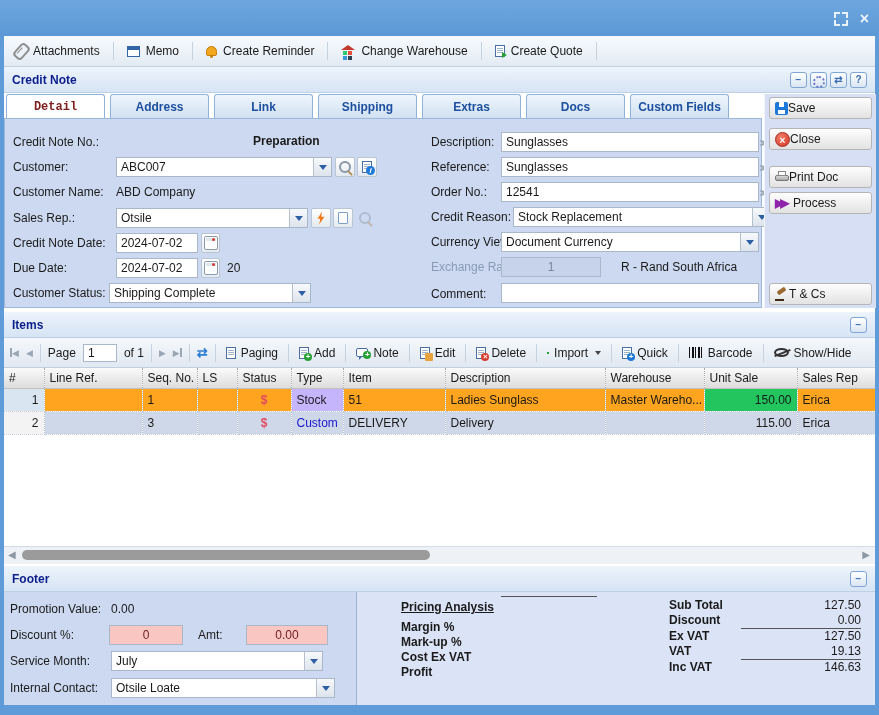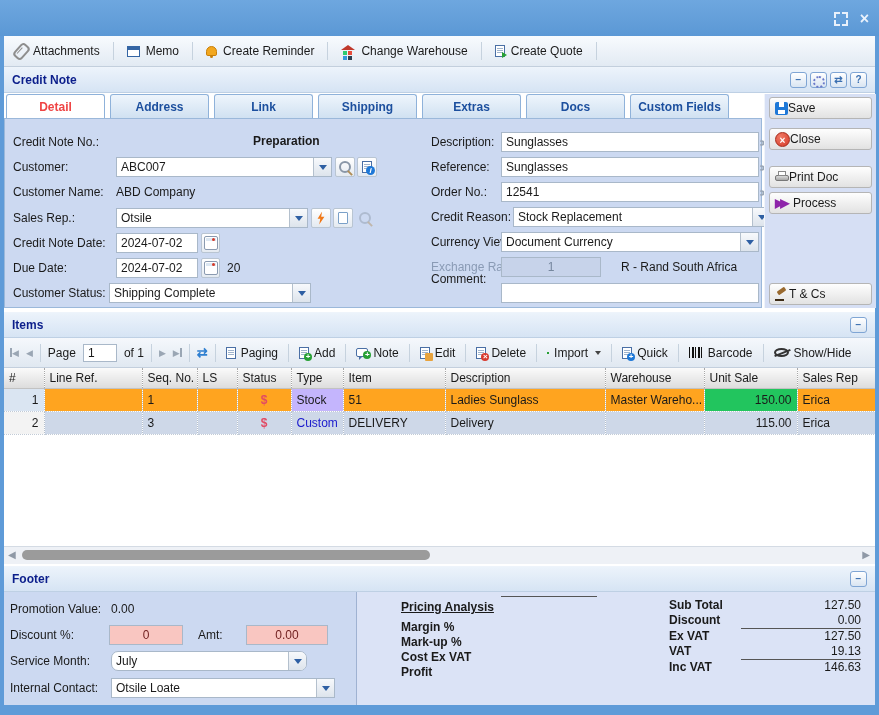--- a/index.html
+++ b/index.html
@@ -22,21 +22,21 @@
   .tool-sep{width:1px;height:18px;background:#c6d2de;}
   
   .sec-header{position:absolute;left:0;width:100%;height:26px;box-sizing:border-box;background:linear-gradient(#ecf3fb,#d6e4f4);border-top:1px solid #eef4fb;border-bottom:1px solid #bed0e4;display:flex;align-items:center;padding:0 8px;}
   .sec-title{font-weight:bold;color:#0b1e8b;}
   .mini-btns{margin-left:auto;display:flex;gap:3px;}
   .mini-btn{width:17px;height:16px;border:1px solid #7fa5d4;border-radius:3px;background:linear-gradient(#ffffff,#d9e5f2);color:#3a6fb0;font-size:10px;line-height:14px;text-align:center;font-weight:bold;box-sizing:border-box;}
   .gear-glyph{display:inline-block;width:8px;height:8px;margin-top:3px;border:2px dotted #6b79c9;border-radius:50%;}
   
   .tabbar{position:absolute;left:2px;top:58px;height:25px;display:flex;gap:5px;}
   .tab{width:99px;height:25px;line-height:24px;text-align:center;font-weight:bold;color:#1c4f9e;background:linear-gradient(#eef5fc,#cfe0f1);border:1px solid #8fb2da;border-bottom:none;border-radius:3px 3px 0 0;box-sizing:border-box;cursor:default;}
-  .tab.active{background:#fff;color:#ef4444;}
+  .tab.active{background:#fff;color:#7f1d1d;font-family:Liberation Mono, monospace;}
   
   .form-panel{position:absolute;left:0;top:82px;width:758px;height:190px;background:#ccd9f1;border:1px solid #9bb8da;box-sizing:border-box;}
   .flabel{position:absolute;white-space:nowrap;}
   .flabel.dis{color:#8a9bb5;}
   .fvalue{position:absolute;white-space:nowrap;}
   .field{position:absolute;height:20px;background:#fff;border:1px solid #a9b8c9;box-sizing:border-box;display:flex;align-items:center;padding:8px 4px;overflow:hidden;}
   .field.dis{background:#c7d3ea;color:#76879e;justify-content:center;}
   .cmb-btn{position:absolute;right:0;top:0;bottom:0;width:17px;background:linear-gradient(#f7f9fc,#dde4ec);border-left:1px solid #b4c0cd;display:flex;align-items:center;justify-content:center;}
   .chev{width:0;height:0;border-left:4px solid transparent;border-right:4px solid transparent;border-top:5px solid #2e5fa3;}
   .icon-btn{position:absolute;width:20px;height:20px;border:1px solid #b9c5d2;border-radius:2px;background:linear-gradient(#ffffff,#e4eaf1);box-sizing:border-box;display:flex;align-items:center;justify-content:center;}
@@ -301,21 +301,21 @@
             <span class="chev"></span>
           </span>
       </div>
 
       <span class="flabel dis" style="left:426px;top:141px;">Exchange Rate:</span>
       <div class="field dis" style="left:496px;top:138px;width:100px;">
         <span>1</span>
       </div>
       <span class="fvalue" style="left:616px;top:141px;">R - Rand South Africa</span>
 
-      <span class="flabel" style="left:426px;top:153px;">Comment:</span>
+      <span class="flabel" style="left:426px;top:168px;">Comment:</span>
       <div class="field" style="left:496px;top:164px;width:258px;">
         <span></span>
       </div>
     </div>
 
     <div class="action-panel" id="action-panel">
         <div class="act-btn" style="top: 3px;">
           <span class="ic ic-floppy"></span>
           <span class="lbl">Save</span>
         </div>
@@ -495,21 +495,21 @@
       <span class="flabel" style="left:6px;top:36px;">Discount %:</span>
       <div class="field pink" style="left: 105px; top: 33px; width: 74px; background: rgb(249, 198, 193);">
         <span>0</span>
       </div>
       <span class="flabel" style="left:194px;top:36px;">Amt:</span>
       <div class="field pink" style="left: 242px; top: 33px; width: 82px; background: rgb(249, 198, 193);">
         <span>0.00</span>
       </div>
 
       <span class="flabel" style="left:6px;top:62px;">Service Month:</span>
-      <div class="field" style="left:107px;top:59px;width:196px;border-radius:7px;">
+      <div class="field" style="left:107px;top:59px;width:212px;">
         <span>July</span>
         <span class="cmb-btn">
             <span class="chev"></span>
           </span>
       </div>
 
       <span class="flabel" style="left:6px;top:89px;">Internal Contact:</span>
       <div class="field" style="left:107px;top:86px;width:224px;">
         <span>Otsile Loate</span>
         <span class="cmb-btn">

